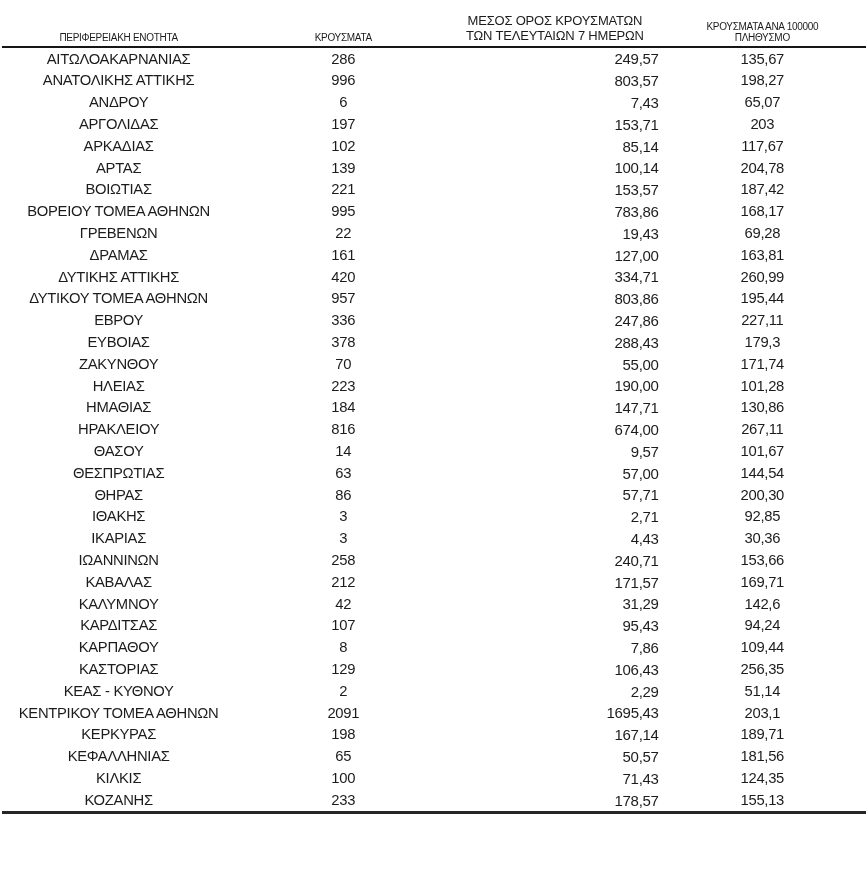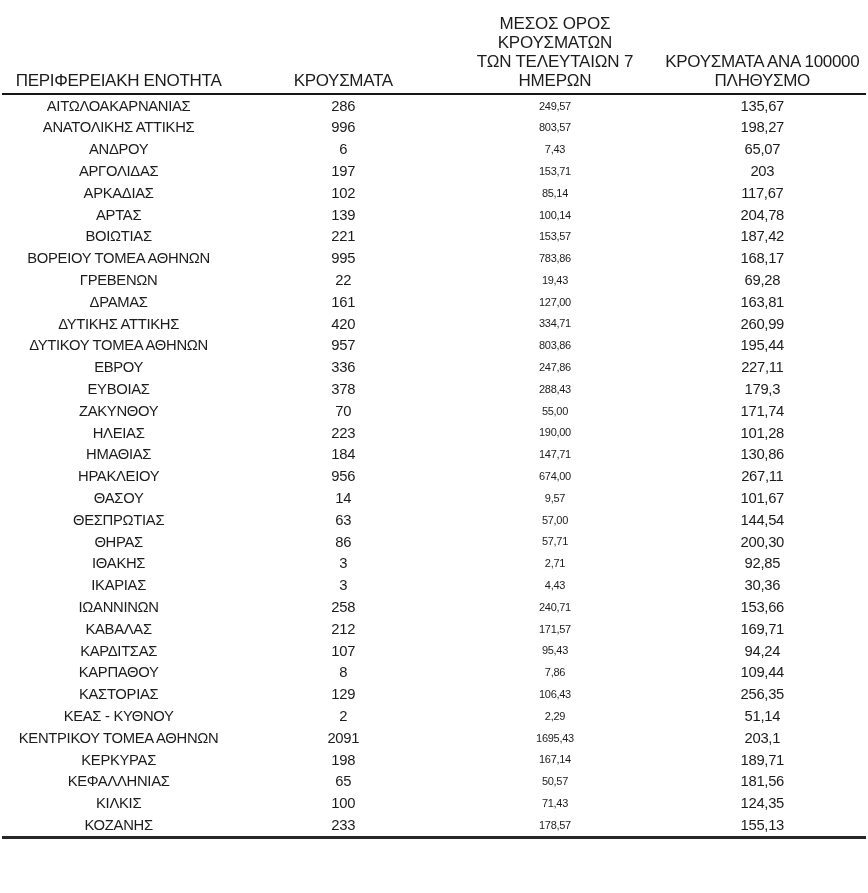--- a/index.html
+++ b/index.html
@@ -27,41 +27,42 @@
   col.col-per100k{ width: 24%; }
 
   thead tr {
     border-bottom: 2px solid #161616;
   }
   thead th {
     font-weight: normal;
     vertical-align: bottom;
     text-align: center;
     padding: 14px 0 3px 0;
-    font-size: 17px;
+    font-size: 10px;
     letter-spacing: -0.3px;
     line-height: 1.12;
   }
   thead th.h-avg7 {
-    font-size: 17px;
+    font-size: 13px;
     letter-spacing: -0.2px;
   }
   tbody td {
     text-align: center;
     vertical-align: middle;
     height: 21.8px;
     padding: 0;
     font-size: 14.8px;
     letter-spacing: -0.3px;
     line-height: 1;
     white-space: nowrap;
     overflow: hidden;
   }
   tbody td.c2 {
-    font-size: 11px;
+    font-size: 15px;
+    text-align: right;
   }
 </style>
 </head>
 <body>
 
 <table class="data-table">
   <colgroup>
     <col class="col-region">
     <col class="col-cases">
     <col class="col-avg7">
@@ -183,21 +184,21 @@
         <td class="c3">101,28</td>
       </tr>
       <tr>
         <td class="c0">ΗΜΑΘΙΑΣ</td>
         <td class="c1">184</td>
         <td class="c2">147,71</td>
         <td class="c3">130,86</td>
       </tr>
       <tr>
         <td class="c0">ΗΡΑΚΛΕΙΟΥ</td>
-        <td class="c1">956</td>
+        <td class="c1">816</td>
         <td class="c2">674,00</td>
         <td class="c3">267,11</td>
       </tr>
       <tr>
         <td class="c0">ΘΑΣΟΥ</td>
         <td class="c1">14</td>
         <td class="c2">9,57</td>
         <td class="c3">101,67</td>
       </tr>
       <tr>
@@ -230,20 +231,26 @@
         <td class="c2">240,71</td>
         <td class="c3">153,66</td>
       </tr>
       <tr>
         <td class="c0">ΚΑΒΑΛΑΣ</td>
         <td class="c1">212</td>
         <td class="c2">171,57</td>
         <td class="c3">169,71</td>
       </tr>
       <tr>
+        <td class="c0">ΚΑΛΥΜΝΟΥ</td>
+        <td class="c1">42</td>
+        <td class="c2">31,29</td>
+        <td class="c3">142,6</td>
+      </tr>
+      <tr>
         <td class="c0">ΚΑΡΔΙΤΣΑΣ</td>
         <td class="c1">107</td>
         <td class="c2">95,43</td>
         <td class="c3">94,24</td>
       </tr>
       <tr>
         <td class="c0">ΚΑΡΠΑΘΟΥ</td>
         <td class="c1">8</td>
         <td class="c2">7,86</td>
         <td class="c3">109,44</td>

